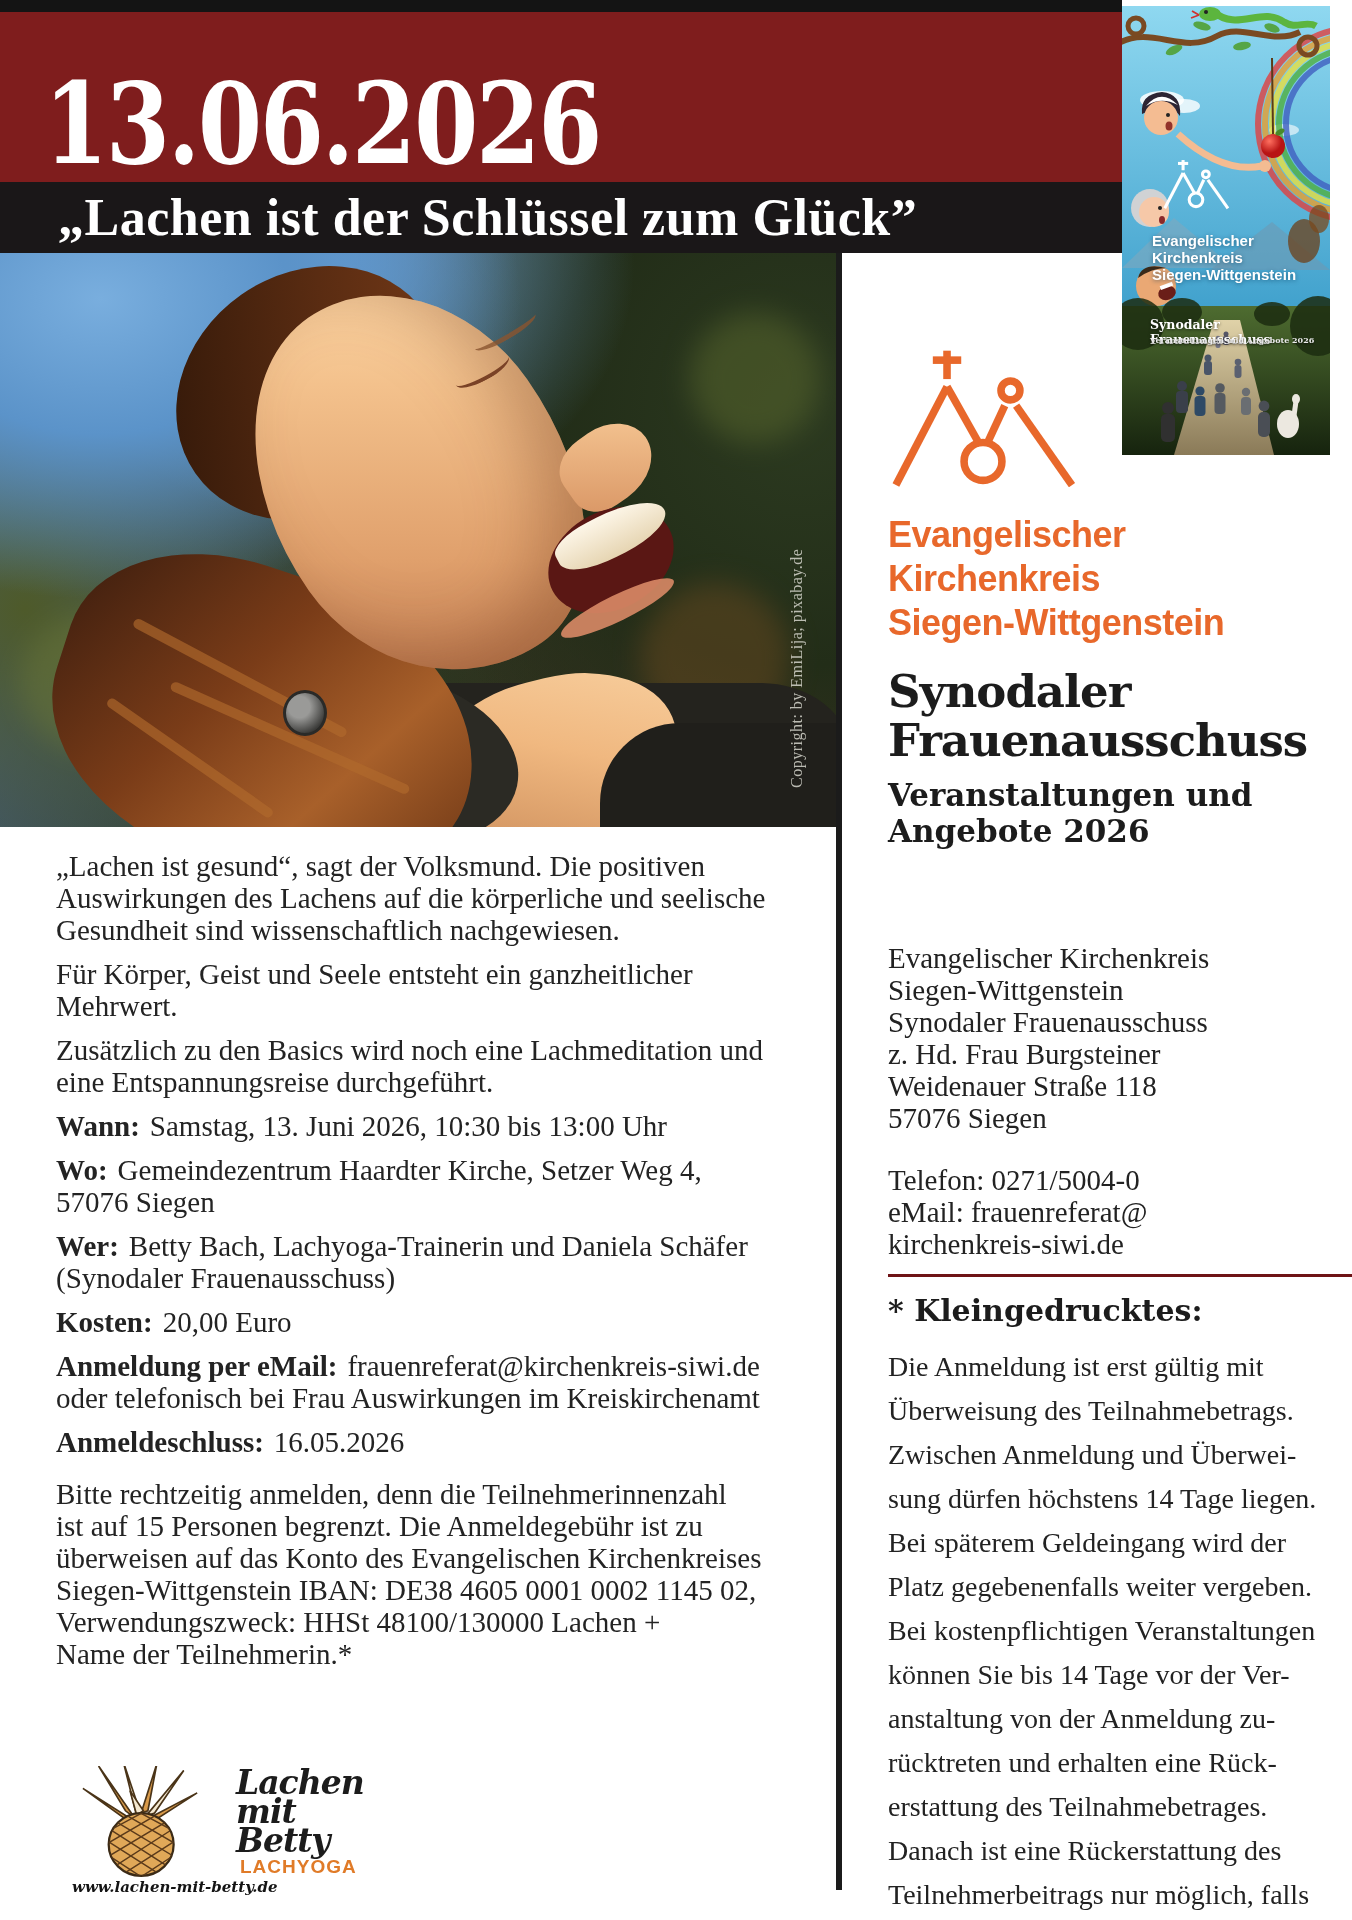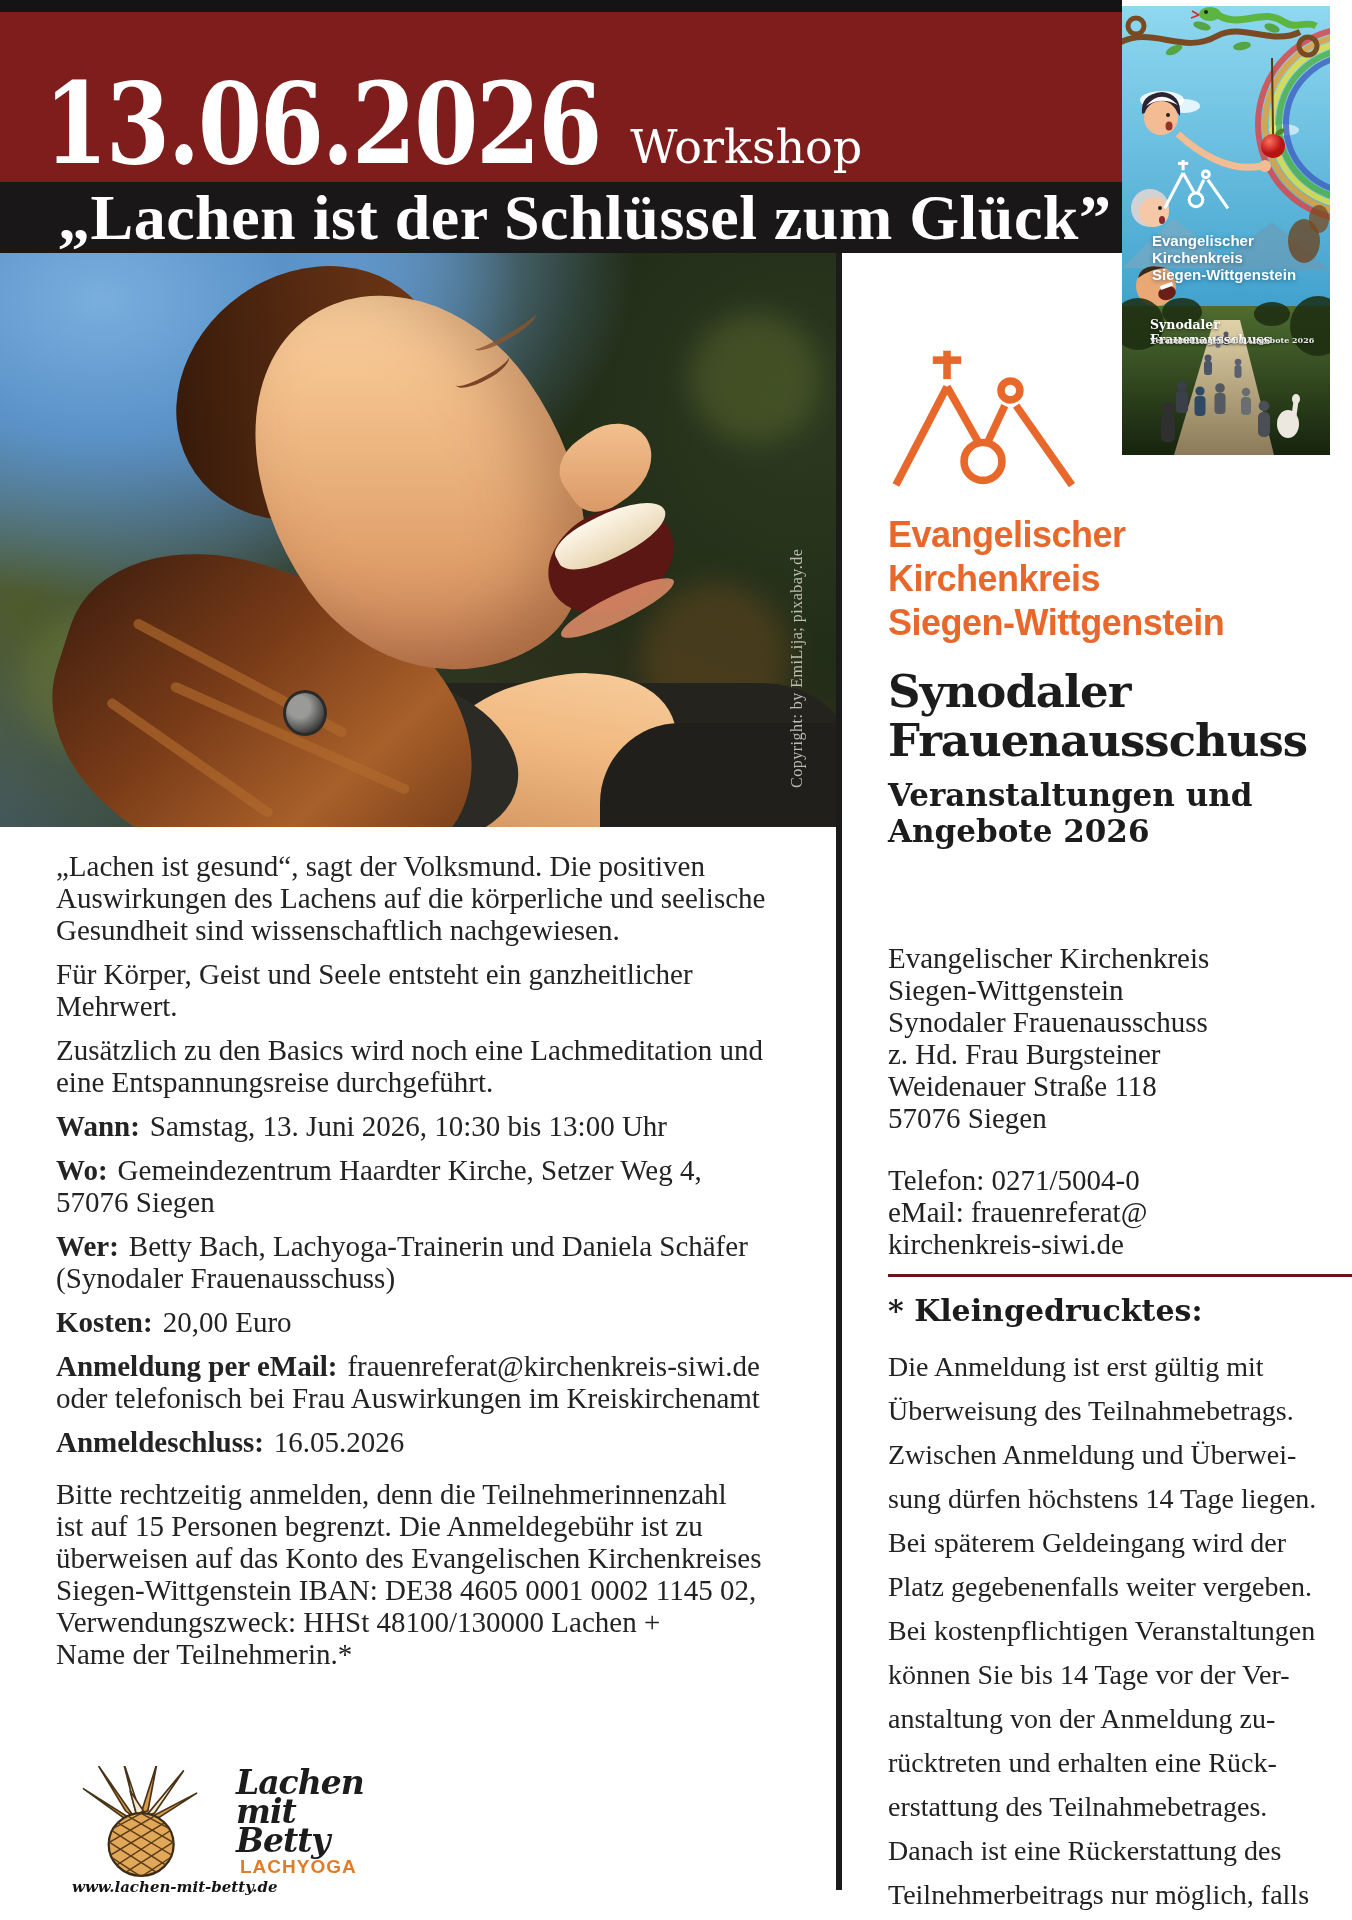--- a/index.html
+++ b/index.html
@@ -11,21 +11,21 @@
   
   .top-strip{left:0;top:0;width:1122px;height:12px;background:#141414;}
   .red-banner{left:0;top:12px;width:1122px;height:170px;background:#7f1d1d;
               display:flex;align-items:flex-end;padding-left:44px;box-sizing:border-box;}
   .date{font-family:"DejaVu Serif",serif;font-weight:bold;font-size:92px;color:#fff;
         line-height:1;letter-spacing:-2px;transform:scaleY(1.22);transform-origin:left bottom;
         margin-bottom:2px;}
   .workshop{font-family:"DejaVu Serif",serif;font-size:46px;color:#fff;margin-left:30px;margin-bottom:12px;line-height:1;}
   .black-banner{left:0;top:182px;width:1122px;height:71px;background:#1a1718;
                 display:flex;align-items:center;padding-left:58px;box-sizing:border-box;}
-  .event-title{font-family:"Liberation Serif",serif;font-weight:bold;font-size:64px;color:#fff;letter-spacing:.5px;}
+  .event-title{font-family:"Liberation Serif",serif;font-weight:bold;font-size:52px;color:#fff;letter-spacing:.5px;}
 
   
   .booklet{left:1122px;top:6px;width:208px;height:449px;overflow:hidden;background:#49b8e0;}
   .booklet svg.cover{position:absolute;left:0;top:0;}
   .bk-org{position:absolute;left:30px;top:226px;font-family:"Liberation Sans",sans-serif;
           font-weight:700;font-size:15px;line-height:17px;color:#fff;text-shadow:0 1px 4px rgba(0,50,80,.55);}
   .bk-title{position:absolute;left:28px;top:311px;font-family:"DejaVu Serif",serif;font-weight:bold;
             font-size:12.5px;color:#fff;text-shadow:0 1px 3px rgba(0,0,0,.6);}
   .bk-sub{position:absolute;left:28px;top:329px;font-family:"DejaVu Serif",serif;font-weight:bold;
           font-size:8px;color:#ececec;text-shadow:0 1px 2px rgba(0,0,0,.6);}
@@ -117,21 +117,20 @@
 </style>
 </head>
 <body>
 
 <div class="page">
 
   <div class="abs top-strip"></div>
 
   <div class="abs red-banner">
     <span class="date">13.06.2026</span>
-    <span class="workshop">Workshop</span>
   </div>
 
   <div class="abs black-banner">
     <span class="event-title">„Lachen ist der Schlüssel zum Glück”</span>
   </div>
 
   <div class="abs booklet">
     <svg class="cover" width="208" height="449" viewBox="0 0 208 449">
       <defs>
         <linearGradient id="sky" x1="0" y1="0" x2="0" y2="1">

